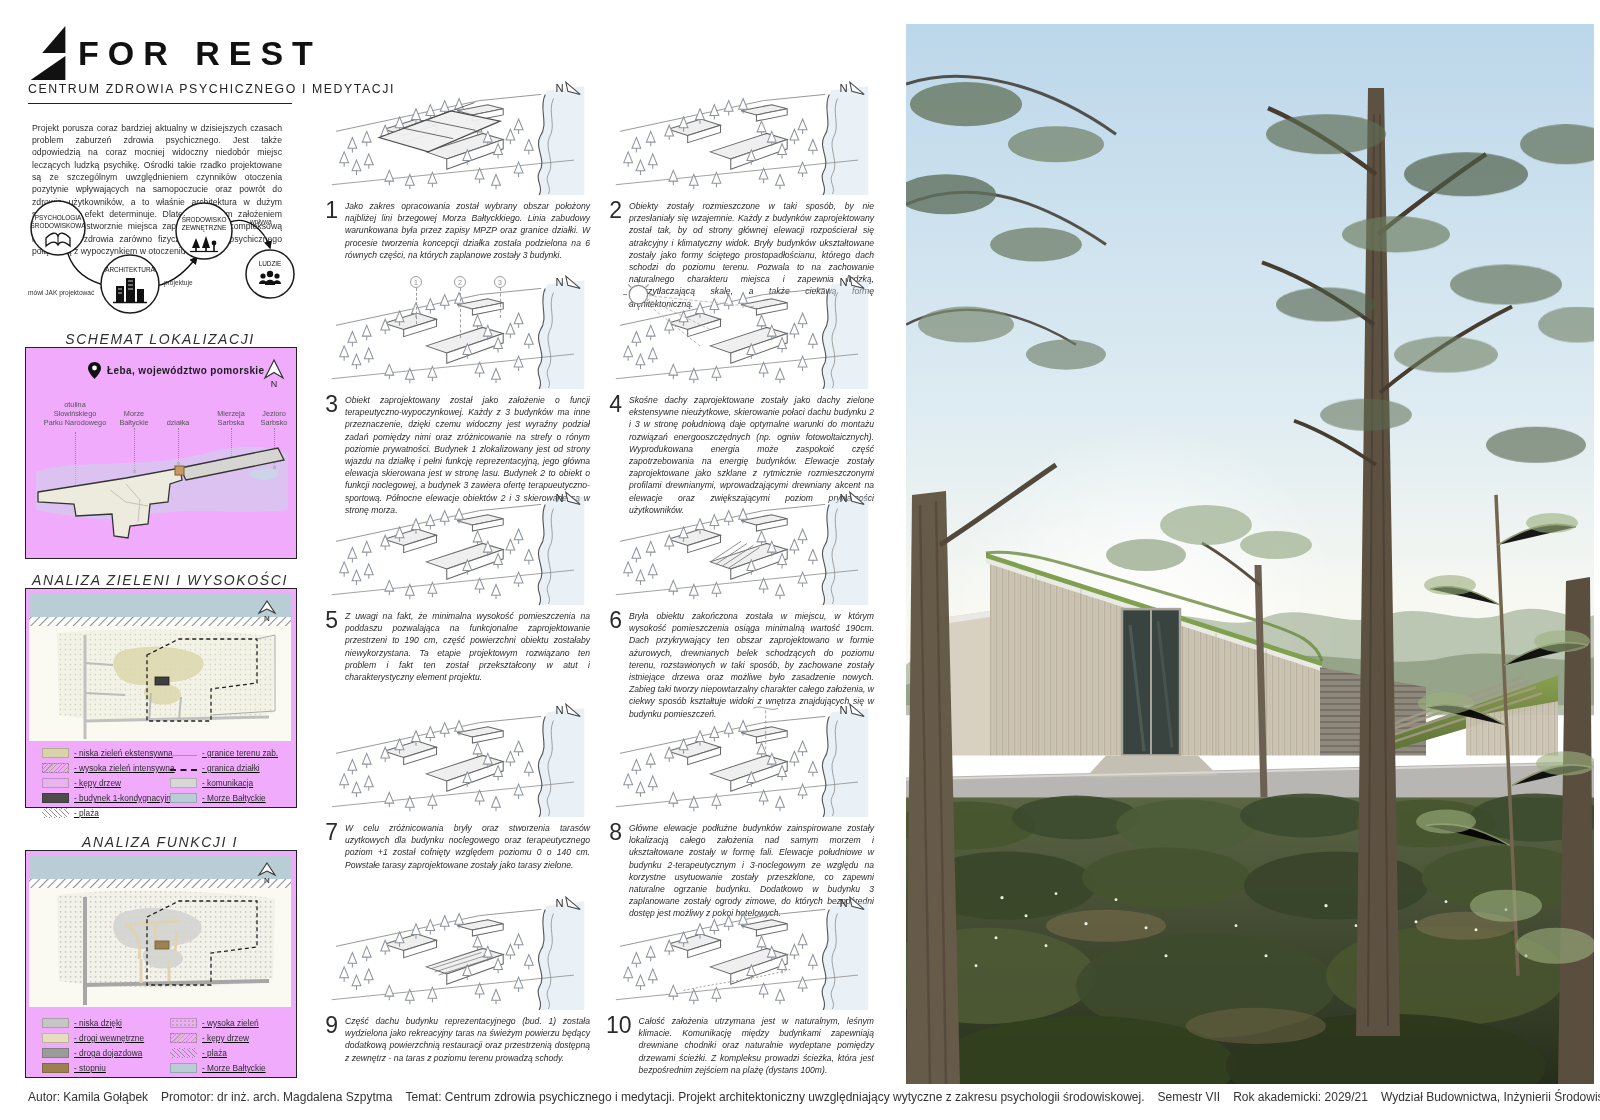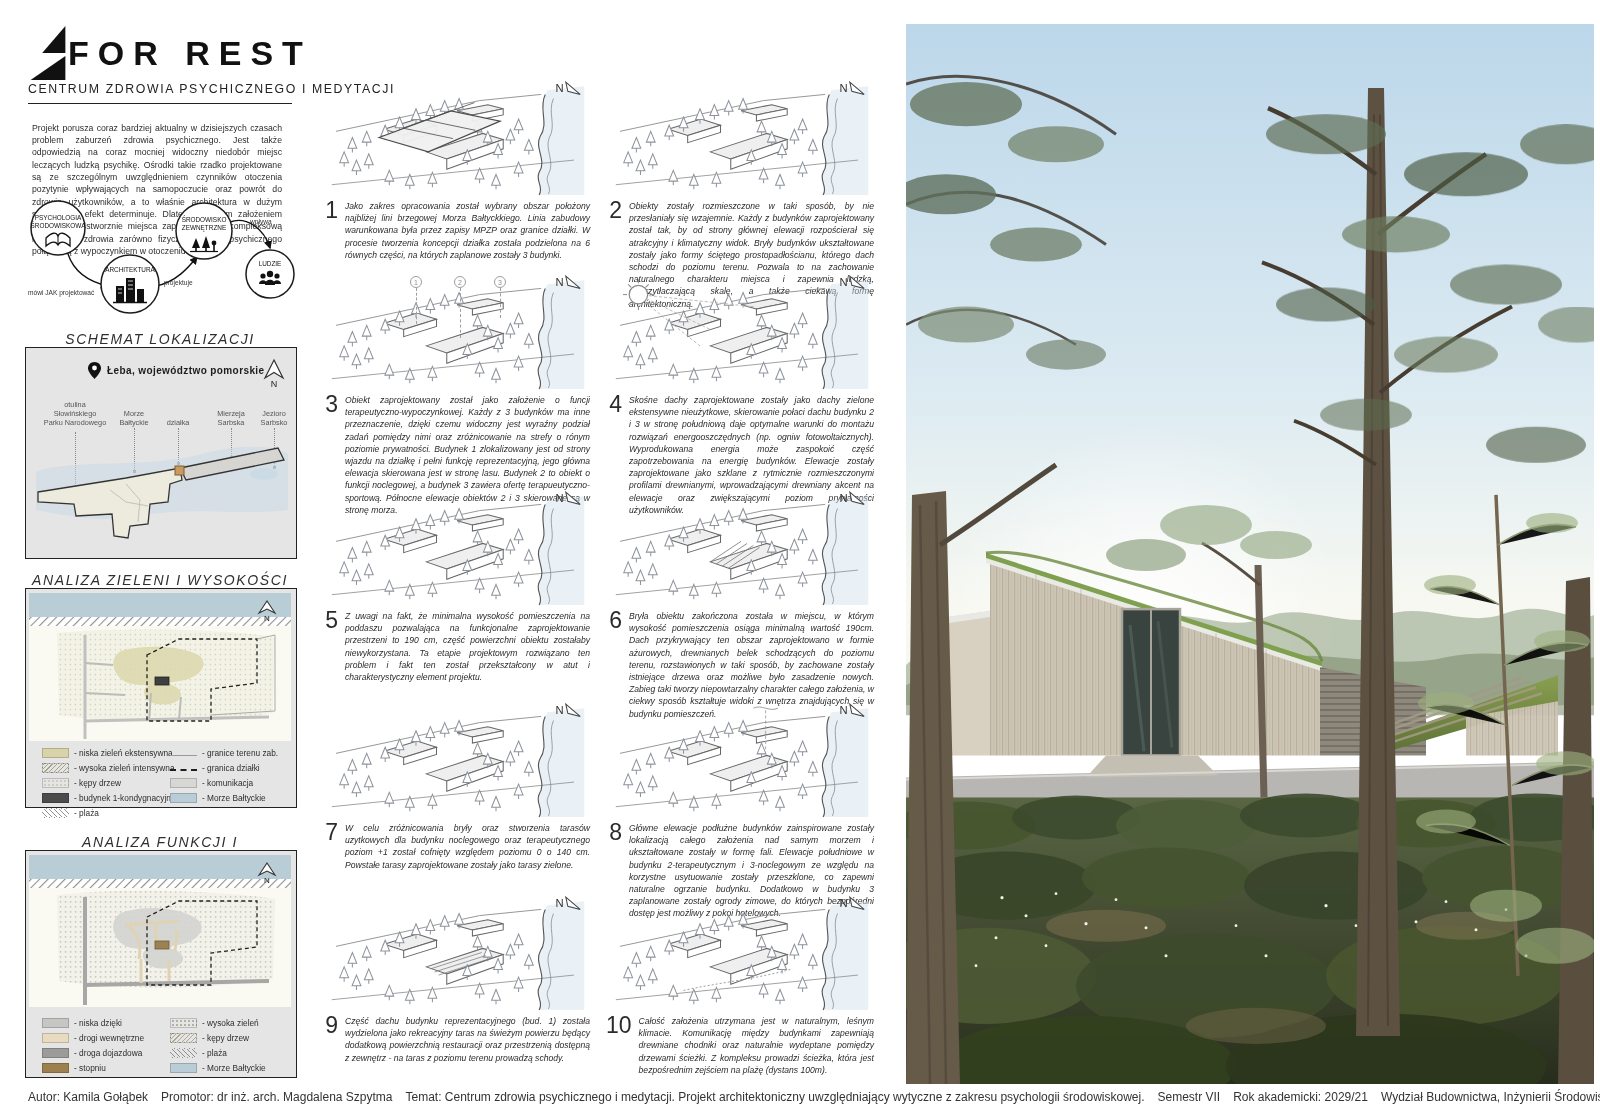--- a/index.html
+++ b/index.html
@@ -1,35 +1,35 @@
 <!DOCTYPE html>
 <html><head>
 <meta charset="utf-8">
 <style>
   html,body{margin:0;padding:0;background:#ffffff;}
   body{width:1600px;height:1120px;overflow:hidden;font-family:"Liberation Sans",sans-serif;}
   .board{position:relative;width:1600px;height:1120px;background:#fff;}
   .abs{position:absolute;}
 
   
-  .logo-row{left:28px;top:24px;display:flex;align-items:center;}
+  .logo-row{left:28px;top:24px;display:flex;align-items:center;gap:10px;}
   .logo-text{font-size:34px;font-weight:700;letter-spacing:9px;color:#111;}
   .subtitle{left:28px;top:82px;width:264px;font-size:12.3px;letter-spacing:1.6px;color:#222;text-align:center;white-space:nowrap;}
   .rule{left:28px;top:103px;width:264px;height:0;border-top:1.6px solid #222;}
   .intro{left:32px;top:113px;width:250px;font-size:8.7px;line-height:1.42;color:#2d2d2d;text-align:justify;}
 
   .sec-title{font-size:14px;letter-spacing:1.6px;color:#2f2f2f;text-align:center;width:270px;font-style:italic;}
-  .map-box{left:25px;width:270px;border:1.6px solid #222;background:#e5e5e5;}
+  .map-box{left:25px;width:270px;border:1.6px solid #222;background:#f0abfc;}
   .loc-place{font-size:10px;font-weight:700;letter-spacing:.4px;color:#1c1c1c;}
   .loc-label{position:absolute;font-size:7.3px;line-height:1.25;color:#555;text-align:center;white-space:pre-line;}
   .leader{position:absolute;width:0;border-left:1px dotted #8a8a8a;}
   .leader::after{content:"";position:absolute;left:-2px;bottom:-3px;width:3px;height:3px;background:#9a9a9a;}
 
   .legend{position:absolute;display:grid;grid-template-columns:122px 118px;column-gap:6px;row-gap:0;}
-  .lg-col{display:flex;flex-direction:column;gap:3px;}
+  .lg-col{display:flex;flex-direction:column;gap:3px;text-decoration:underline;}
   .lg-row{display:flex;align-items:center;gap:5px;height:12px;}
   .swatch{width:27px;height:10px;flex:0 0 27px;border:.5px solid rgba(0,0,0,.18);box-sizing:border-box;}
   .swatch[data-type="fill"]{background:currentColor;}
   .swatch[data-type="hatch"]{border-color:transparent;background:repeating-linear-gradient(45deg,transparent 0 2.5px,currentColor 2.5px 3.5px);}
   .swatch[data-type="dots"]{background:radial-gradient(currentColor 1px,transparent 1.1px);background-size:4px 4px;}
   .swatch[data-type="waves"]{background:repeating-linear-gradient(-45deg,currentColor 0 1px,transparent 1px 3.2px);}
   .swatch[data-type="line"]{height:0;border:none;border-top:1.2px solid currentColor;margin-top:5px;background:none;}
   .swatch[data-type="dash"]{height:0;border:none;border-top:2.4px dashed currentColor;margin-top:4px;background:none;}
   .lg-label{font-size:8.3px;color:#2d2d2d;white-space:nowrap;}
 

